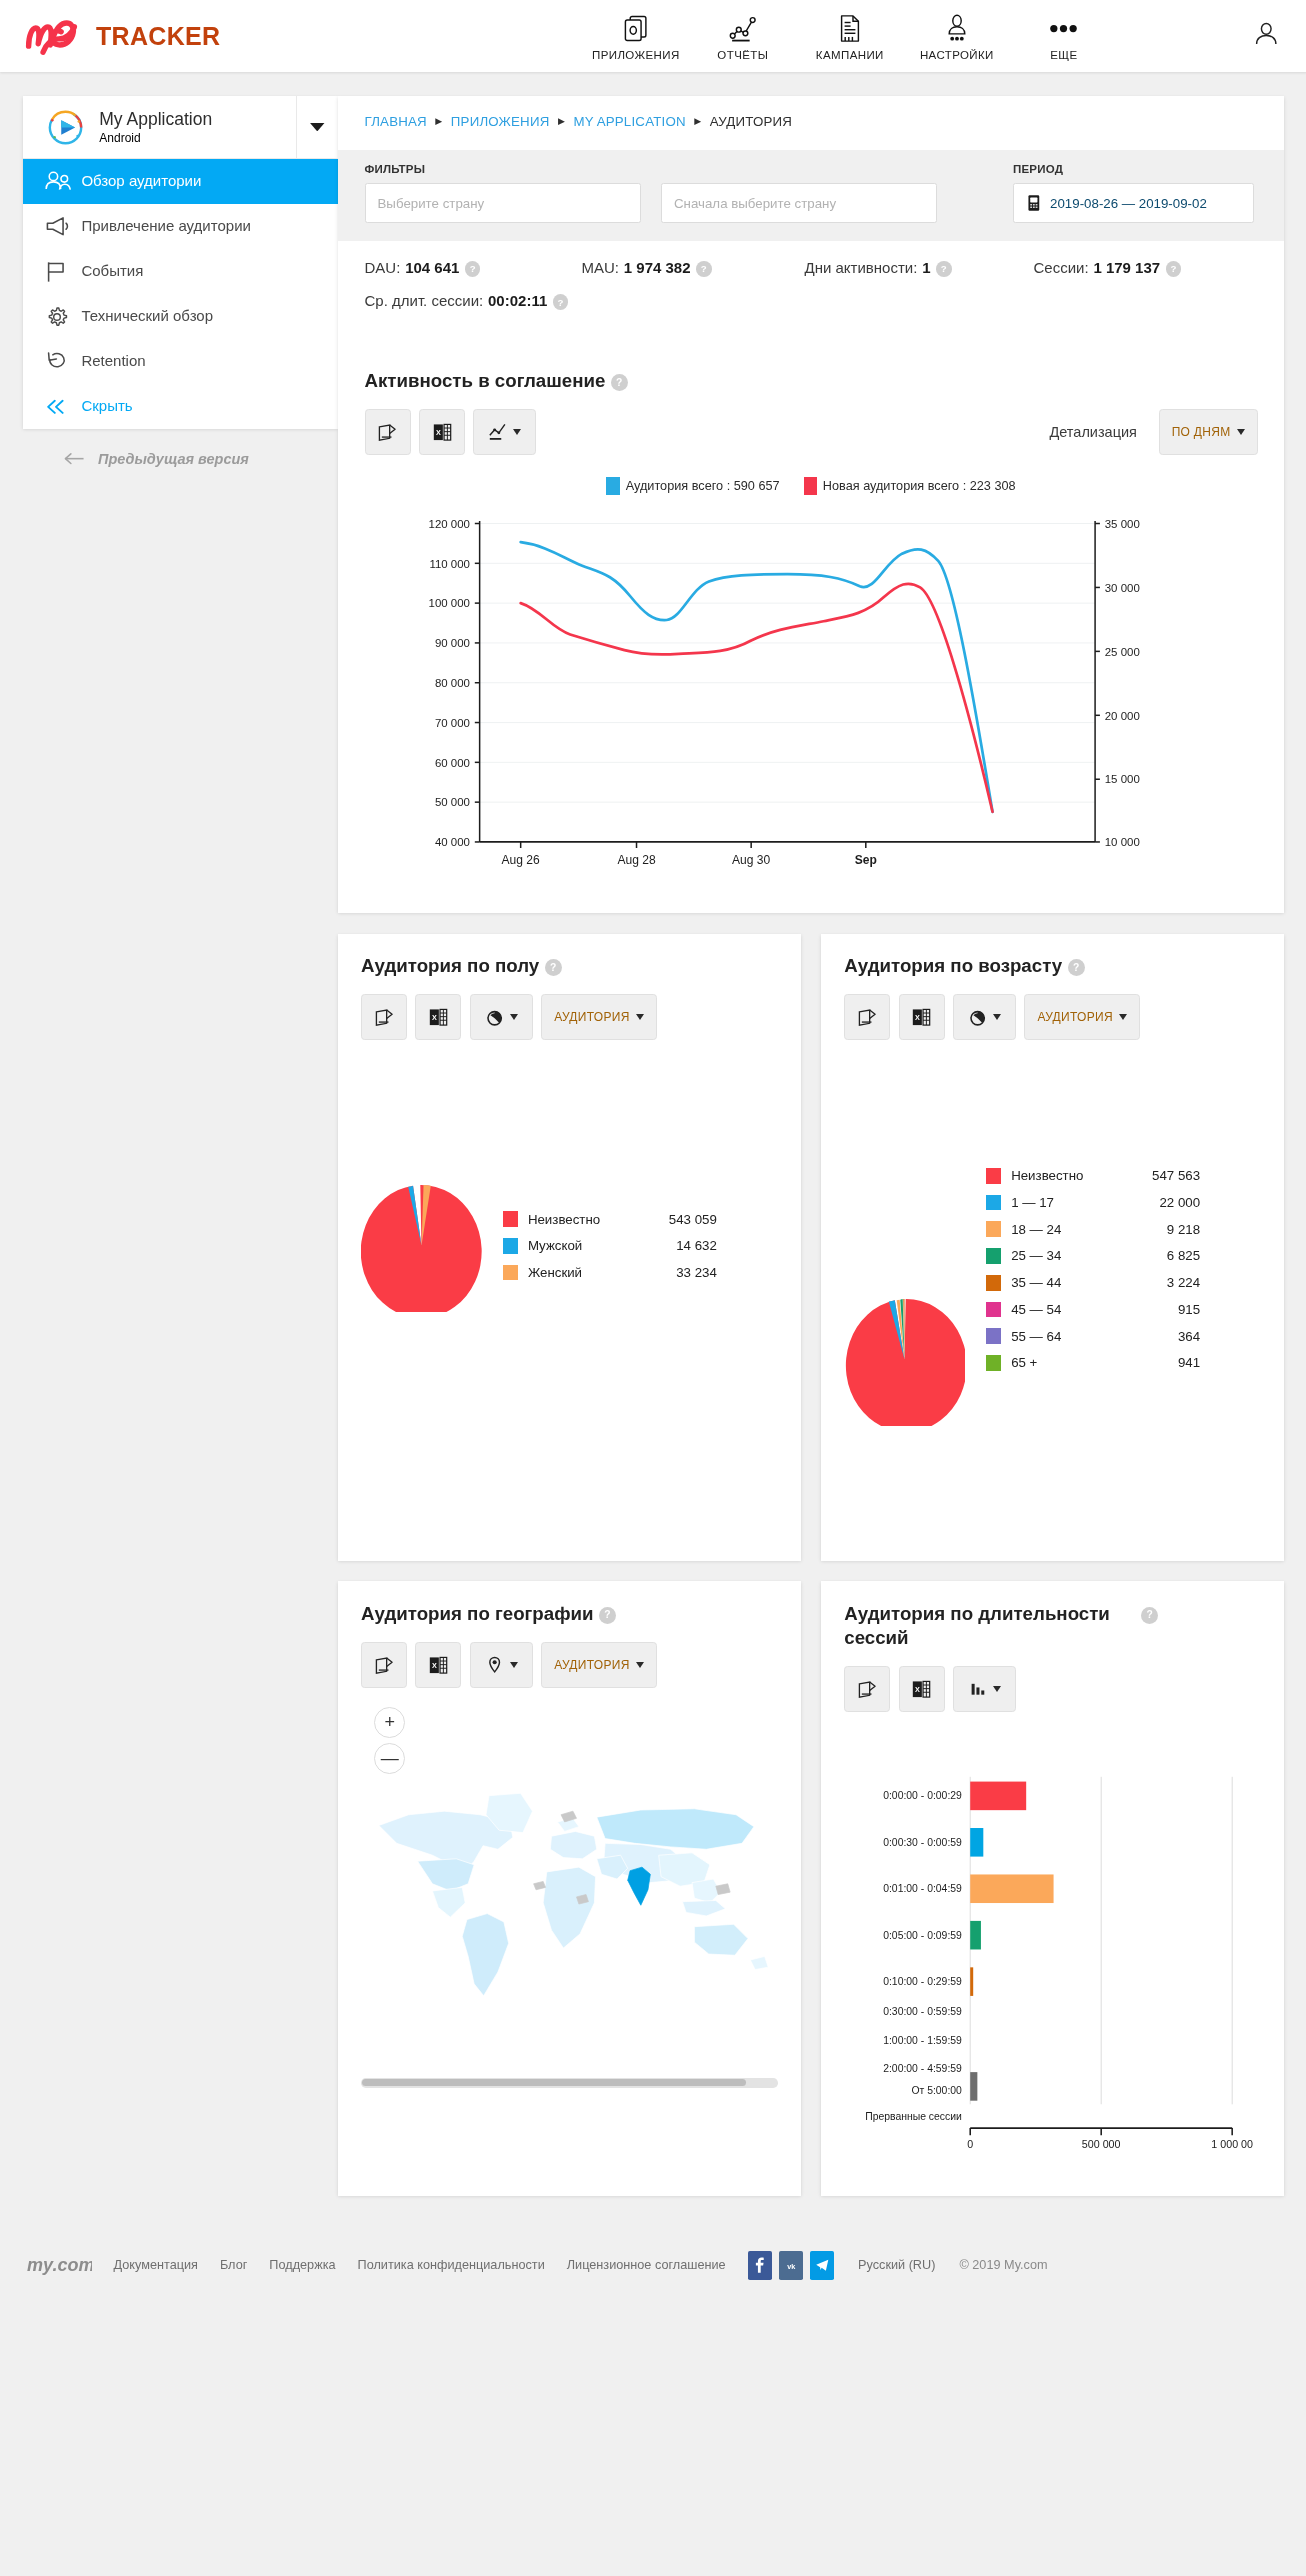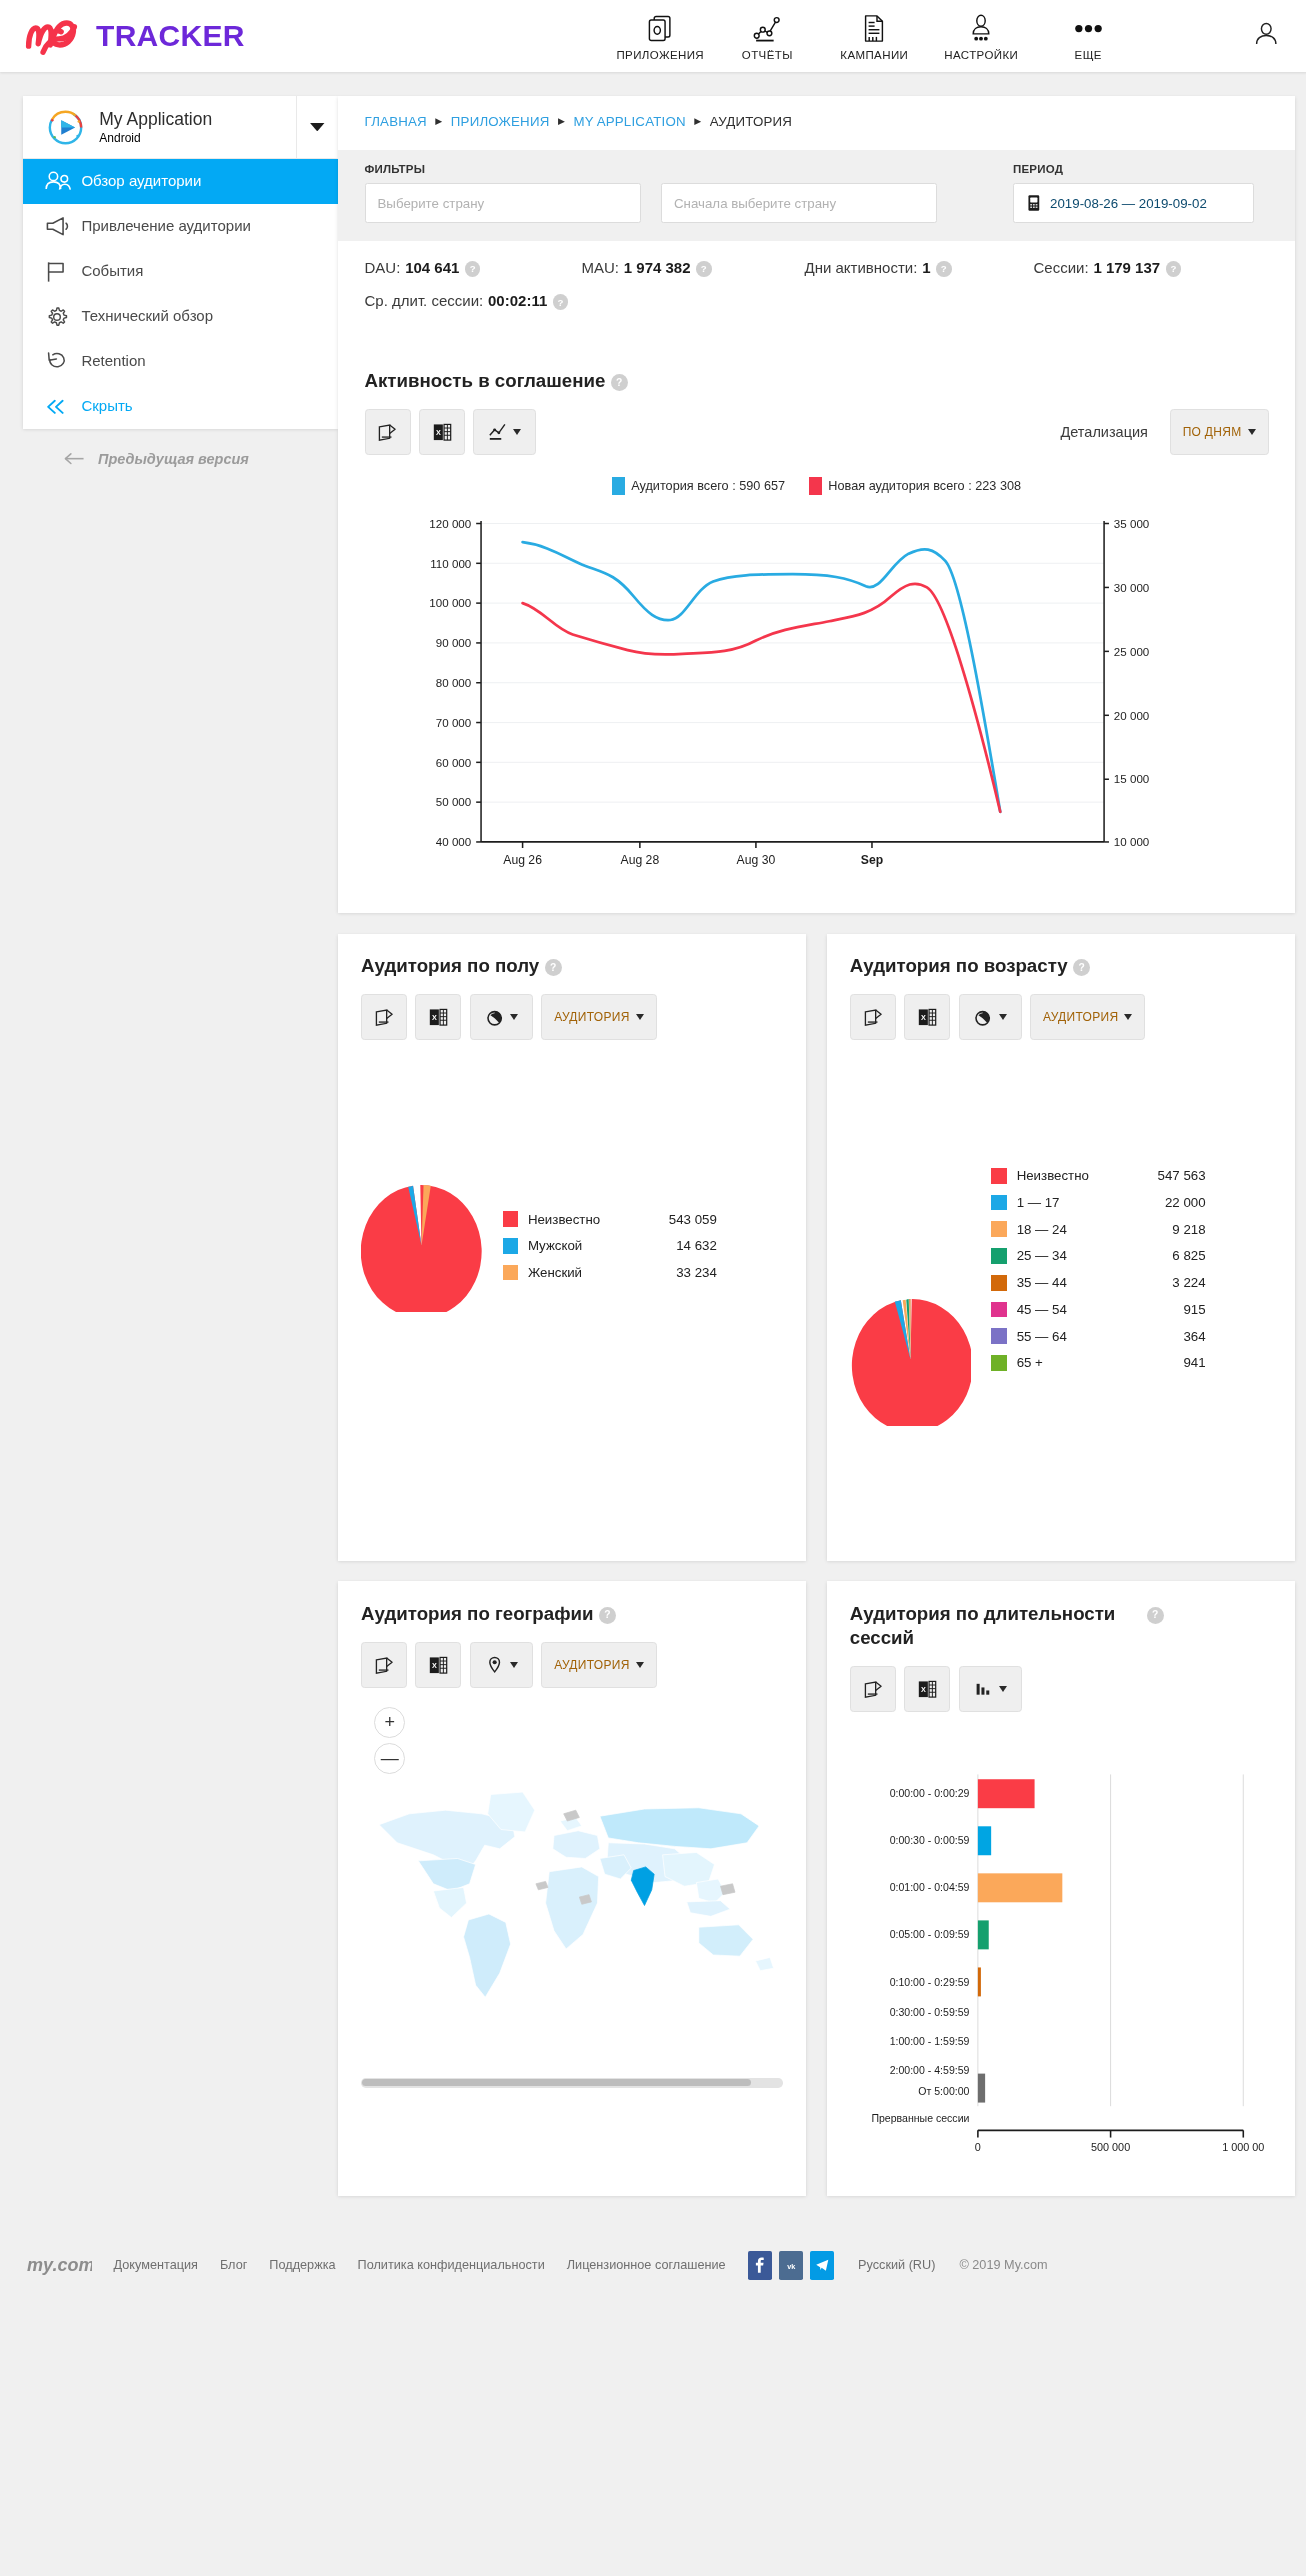--- a/index.html
+++ b/index.html
@@ -18,22 +18,22 @@
     background: #ffffff;
     display: flex;
     align-items: center;
     position: relative;
     box-shadow: 0 1.2px 2.4px rgba(0,0,0,.10);
     z-index: 40;
   }
   .brand { display: flex; align-items: center; margin-left: 25px; }
   .brand-mark { width: 65px; height: 39px; }
   .brand-name {
-    font-size: 30px; font-weight: bold; letter-spacing: 0.3px;
-    color: #6d28d9; margin-left: 6px;
+    font-size: 25px; font-weight: bold; letter-spacing: 0.3px;
+    color: #c2410c; margin-left: 6px;
   }
   .topnav { display: flex; align-items: flex-start; margin-left: 362px; gap: 0; }
   .topnav-item {
     width: 107px; display: flex; flex-direction: column;
     align-items: center; cursor: pointer; padding-top: 2.4px;
   }
   .topnav-icon { height: 30px; display: flex; align-items: center; justify-content: center; }
   .topnav-label {
     font-size: 11.5px; color: #222; letter-spacing: 0.4px; margin-top: 5.4px;
     white-space: nowrap;
@@ -79,21 +79,21 @@
   .nav-item.collapse .nav-label { color: #03a9f4; }
   .prev-version {
     display: flex; align-items: center; gap: 12px;
     margin: 22px 0 0 40px; cursor: pointer;
   }
   .prev-version span {
     font-size: 14.5px; color: #9b9b9b; font-style: italic; font-weight: 600;
   }
 
   
-  .content { flex: 1; padding-right: 12px; }
+  .content { flex: 1; padding-right: 23px; }
   .card {
     background: #fff; box-shadow: 0 1.2px 3.6px rgba(0,0,0,.13);
   }
 
   
   .crumbs {
     padding: 18px 26.5px 20.5px 26.5px;
     display: flex; align-items: center; gap: 8.4px;
     font-size: 13.3px; letter-spacing: 0.2px;
   }

